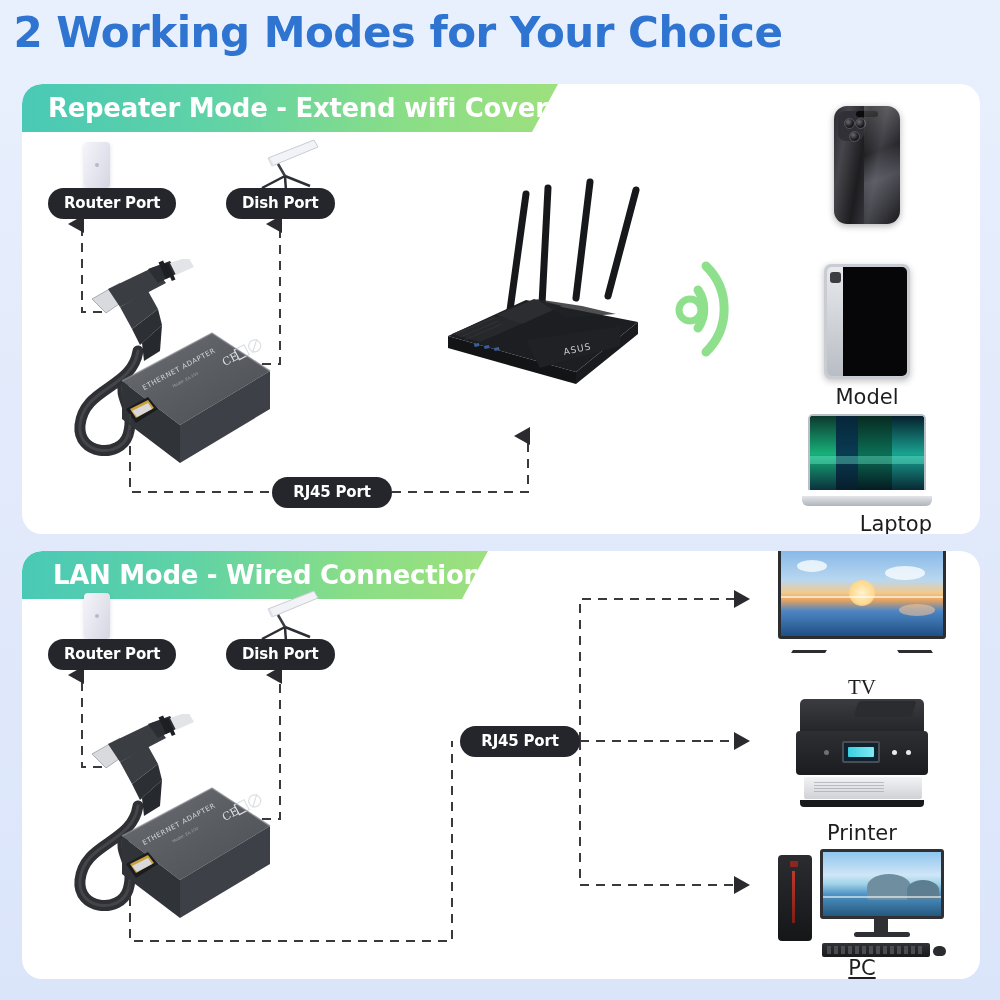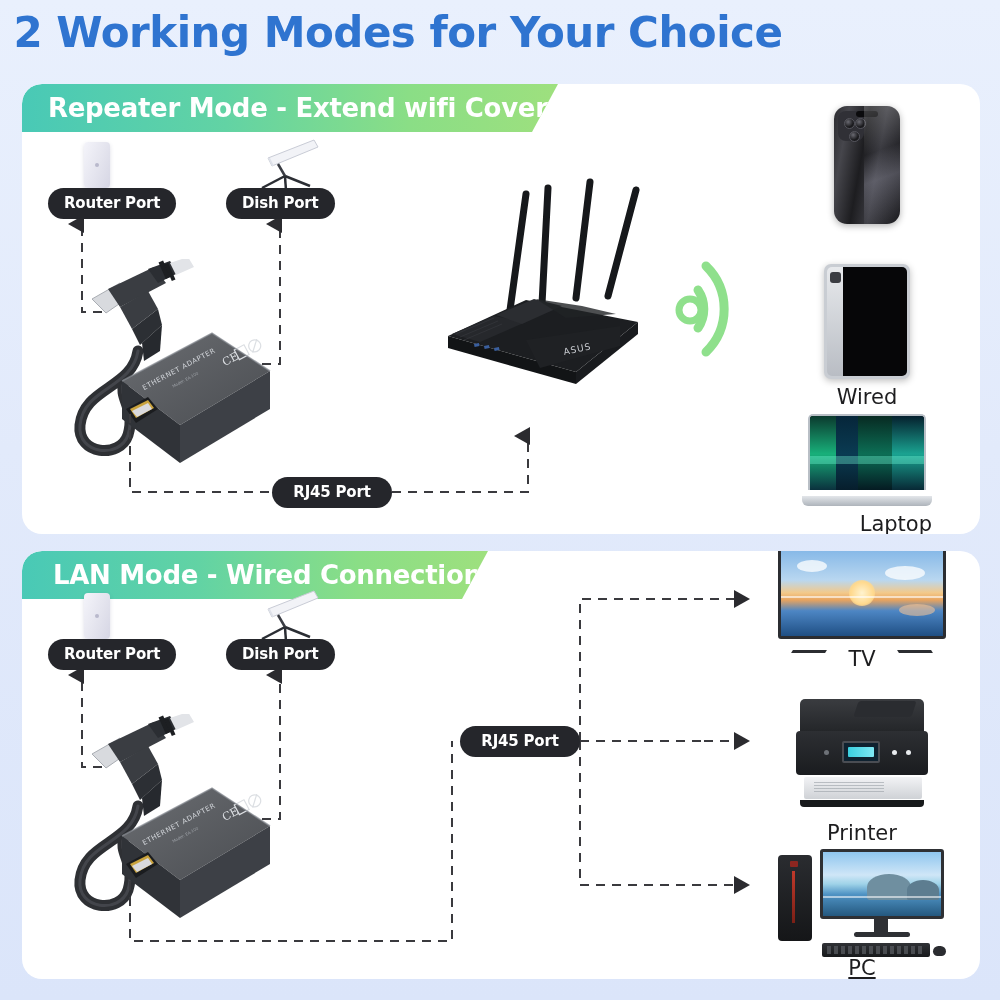--- a/index.html
+++ b/index.html
@@ -410,21 +410,21 @@
         <div class="bezelside">
             <span class="cam"></span>
           </div>
         <div class="screen">
           <span class="sw s1"></span>
             <span class="sw s2"></span>
             <span class="sw s3"></span>
         </div>
       </div>
     </div>
-    <div class="caption" style="left:780px; top:301px; width:130px;">Wired</div>
+    <div class="caption" style="left:780px; top:301px; width:130px;">Model</div>
 
     <div class="dev" style="left:780px; top:330px;">
       <div class="laptop">
         <div class="lid">
             <span class="g1"></span>
             <span class="g2"></span>
             <span class="g3"></span>
             <span class="g4"></span>
             <span class="hb"></span>
           </div>
@@ -535,21 +535,21 @@
           <span class="cloud c1"></span>
             <span class="cloud c2"></span>
           <span class="sun"></span>
           <span class="horizon"></span>
           <span class="cloud c3"></span>
         </div>
         <span class="leg legL"></span>
           <span class="leg legR"></span>
       </div>
     </div>
-    <div class="caption" style="left:775px; top:96px; width:130px;">TV</div>
+    <div class="caption" style="left:775px; top:124px; width:130px;font-family:Liberation Serif, serif;">TV</div>
 
     <div class="dev" style="left:770px; top:148px;">
       <div class="printer">
         <div class="top">
             <span class="lidslant"></span>
           </div>
         <div class="body">
           <span class="btn b1"></span>
           <span class="lcd">
               <i></i>

